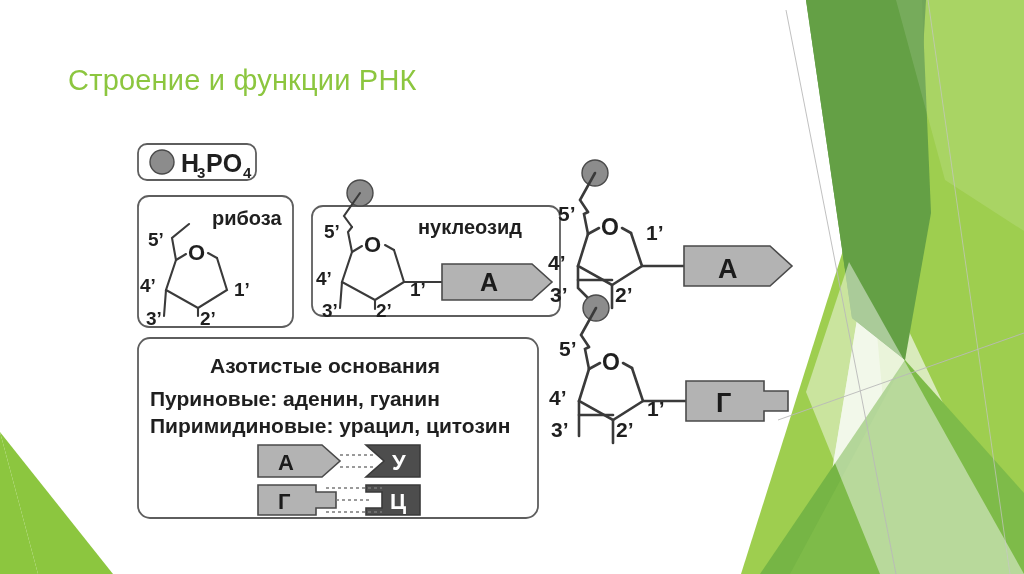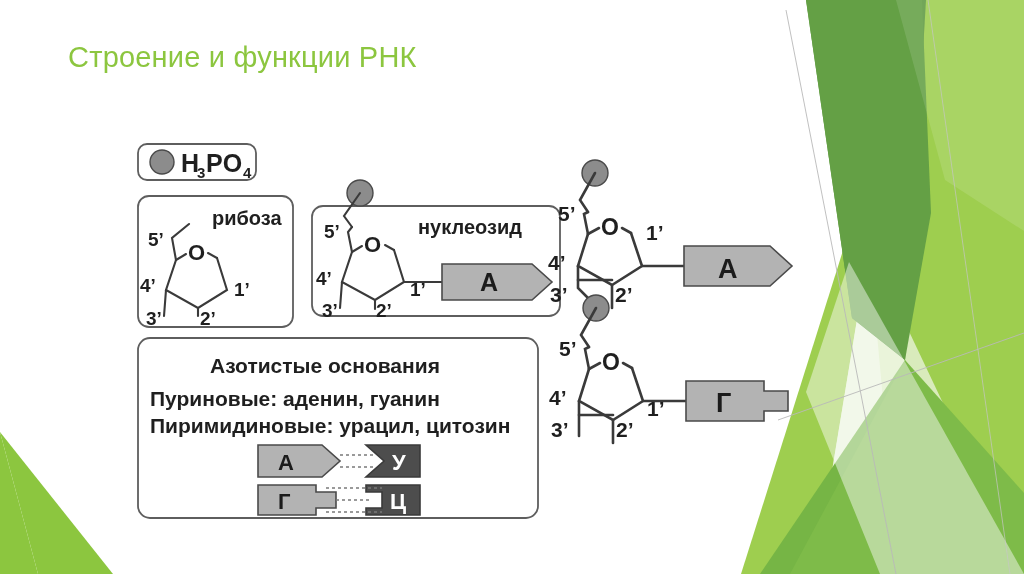--- a/index.html
+++ b/index.html
@@ -25,21 +25,21 @@
     left: 0;
     width: 1024px;
     height: 574px;
     pointer-events: none;
   }
 
   
   #title {
     position: absolute;
     left: 68px;
-    top: 41px;
+    top: 64px;
     font-size: 29px;
     font-weight: normal;
     color: #8cc63f;
     letter-spacing: 0.2px;
     white-space: nowrap;
     font-family: "Liberation Sans", sans-serif;
   }
 
   
   #figure {

